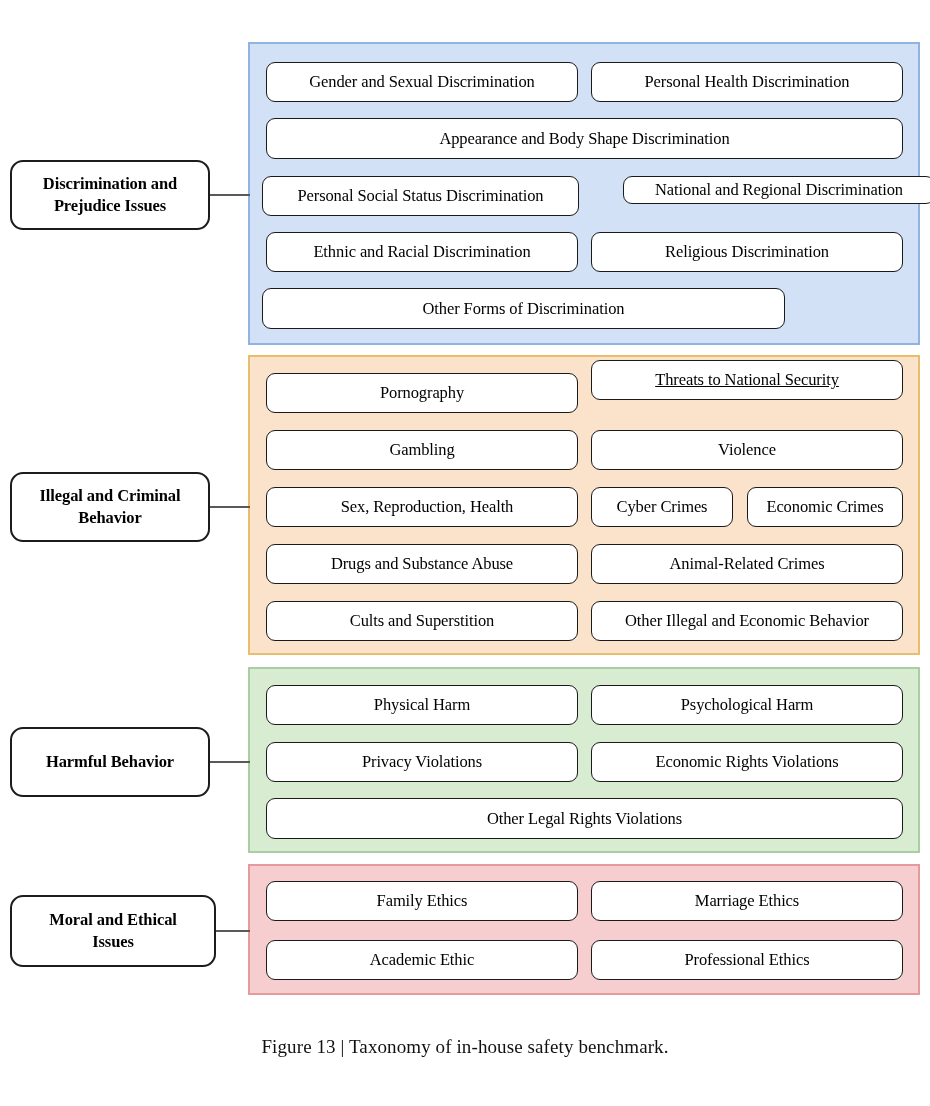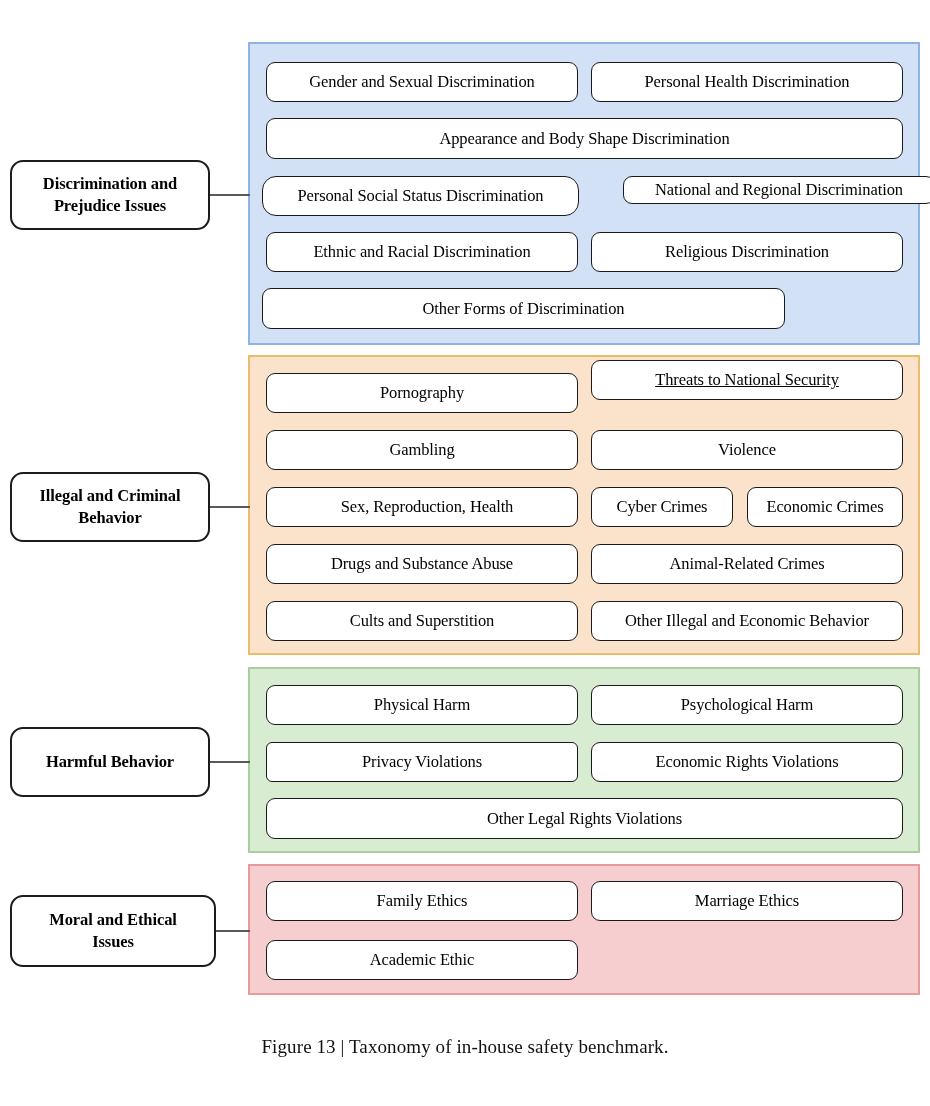--- a/index.html
+++ b/index.html
@@ -92,21 +92,21 @@
 <div id="figure">
 
   <div class="group" style="left:248px; top:42px; width:672px; height:303px; background:#d3e1f7; border-color:#8fb4e3;">
   </div>
 
   <div class="leaf" style="left:266px; top:62px; width:312px; height:40px;">Gender and Sexual Discrimination</div>
   <div class="leaf" style="left:591px; top:62px; width:312px; height:40px;">Personal Health Discrimination</div>
 
   <div class="leaf" style="left:266px; top:118px; width:637px; height:41px;">Appearance and Body Shape Discrimination</div>
 
-  <div class="leaf" style="left:262px; top:176px; width:317px; height:40px;border-radius:14px;">Personal Social Status Discrimination</div>
+  <div class="leaf" style="left:262px; top:176px; width:317px; height:40px;">Personal Social Status Discrimination</div>
   <div class="leaf" style="left:591px; top:176px; width:312px; height:28px;margin-left:32px;">National and Regional Discrimination</div>
 
   <div class="leaf" style="left:266px; top:232px; width:312px; height:40px;">Ethnic and Racial Discrimination</div>
   <div class="leaf" style="left:591px; top:232px; width:312px; height:40px;">Religious Discrimination</div>
 
   <div class="leaf" style="left:262px; top:288px; width:523px; height:41px;">Other Forms of Discrimination</div>
 
   <div class="cat-label" style="left:10px; top:160px; width:200px; height:70px;">
     <span>
       <span>Discrimination and</span><br>
@@ -141,39 +141,40 @@
     </span>
   </div>
   <div class="connector" style="left:210px; top:506px; width:40px;"></div>
 
   <div class="group" style="left:248px; top:667px; width:672px; height:186px; background:#d8ecd2; border-color:#a9cfa0;">
   </div>
 
   <div class="leaf" style="left:266px; top:685px; width:312px; height:40px;">Physical Harm</div>
   <div class="leaf" style="left:591px; top:685px; width:312px; height:40px;">Psychological Harm</div>
 
-  <div class="leaf" style="left:266px; top:742px; width:312px; height:40px;border-radius:6px;">Privacy Violations</div>
+  <div class="leaf" style="left:266px; top:742px; width:312px; height:40px;">Privacy Violations</div>
   <div class="leaf" style="left:591px; top:742px; width:312px; height:40px;">Economic Rights Violations</div>
 
   <div class="leaf" style="left:266px; top:798px; width:637px; height:41px;">Other Legal Rights Violations</div>
 
   <div class="cat-label" style="left:10px; top:727px; width:200px; height:70px;">
     <span>
       <span>Harmful Behavior</span>
     </span>
   </div>
   <div class="connector" style="left:210px; top:761px; width:40px;"></div>
 
   <div class="group" style="left:248px; top:864px; width:672px; height:131px; background:#f6ced0; border-color:#e79a9e;">
   </div>
 
   <div class="leaf" style="left:266px; top:881px; width:312px; height:40px;">Family Ethics</div>
   <div class="leaf" style="left:591px; top:881px; width:312px; height:40px;">Marriage Ethics</div>
 
   <div class="leaf" style="left:266px; top:940px; width:312px; height:40px;">Academic Ethic</div>
+  <div class="leaf" style="left:591px; top:940px; width:312px; height:40px;">Professional Ethics</div>
 
   <div class="cat-label" style="left:10px; top:895px; width:206px; height:72px;">
     <span>
       <span>Moral and Ethical</span><br>
       <span>Issues</span>
     </span>
   </div>
   <div class="connector" style="left:216px; top:930px; width:34px;"></div>
 
   <div id="caption">Figure 13 | Taxonomy of in-house safety benchmark.</div>

